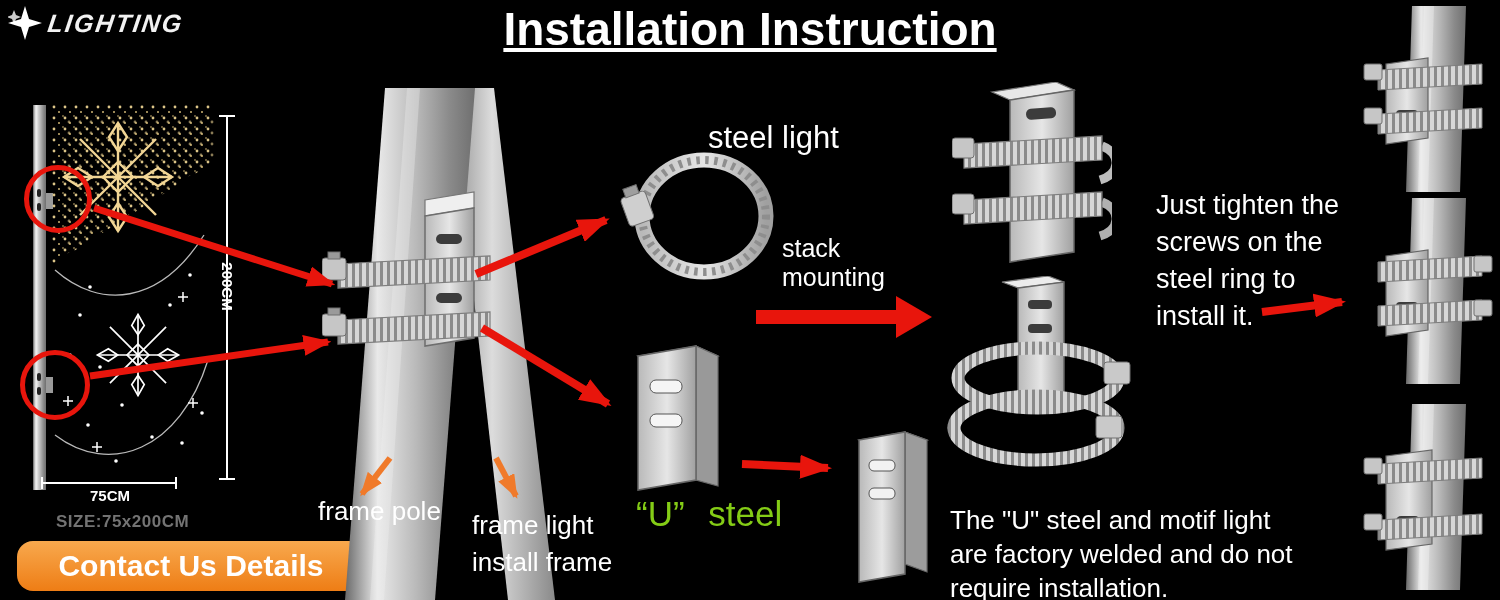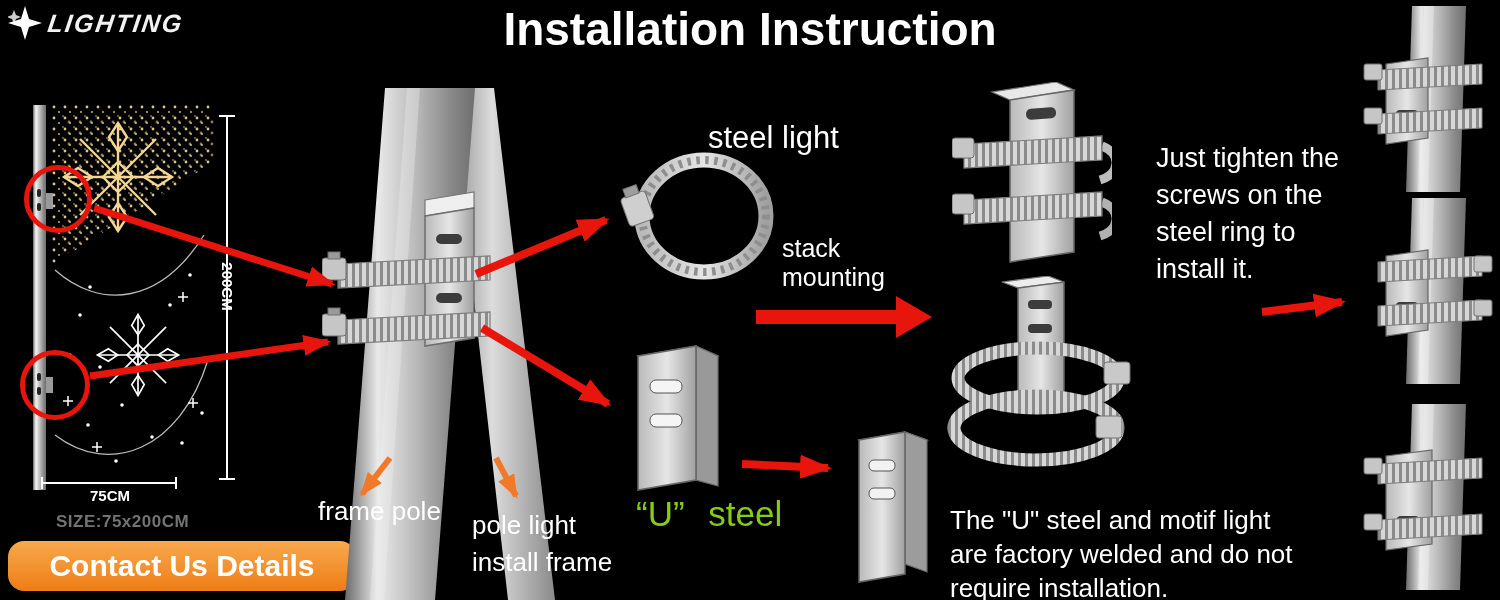--- a/index.html
+++ b/index.html
@@ -1,34 +1,34 @@
 <!DOCTYPE html>
 <html><head>
 <meta charset="utf-8">
 <style>
   * { margin:0; padding:0; box-sizing:border-box; }
   html,body { background:#000; }
   body { font-family:"Liberation Sans", sans-serif; }
   .canvas { position:relative; width:1500px; height:600px; background:#000; overflow:hidden; color:#fff; }
   .abs { position:absolute; }
-  .title { left:50%; top:2px; transform:translateX(-50%); font-size:46px; font-weight:700; white-space:nowrap; color:#fff; }
+  .title { left:50%; top:2px; transform:translateX(-50%); font-size:46px; font-weight:700; white-space:nowrap; color:#fff;text-decoration:underline; }
   .logo { left:8px; top:6px; display:flex; align-items:center; gap:6px; }
   .logo-text { font-style:italic; font-weight:700; font-size:25px; letter-spacing:2px; transform:skewX(-8deg); color:#fff; opacity:.95; }
   .red-circle { border:5px solid #e8150c; border-radius:50%; }
   .dim-line { background:#fff; }
   .dim-label { color:#fff; font-weight:700; font-size:15px; text-align:center; }
   .size-label { color:#737373; font-weight:700; font-size:17px; letter-spacing:.5px; }
   .contact-btn { display:flex; align-items:center; justify-content:center; width:348px; height:50px;
                  background:linear-gradient(180deg,#f8a94e,#ee7d15); border-radius:16px; border:none;
                  color:#fff; font-weight:700; font-size:30px; cursor:pointer; font-family:"Liberation Sans",sans-serif; }
   .lbl { color:#fff; font-size:26px; }
   .lbl-big { color:#fff; font-size:31px; }
   .lbl-usteel { color:#84cc16; font-size:35px; word-spacing:14px; }
   .note { color:#fff; font-size:26px; line-height:1.3; }
-  .note-tighten { font-size:27px; line-height:1.37; }
+  .note-tighten { font-size:27px; line-height:1.37;margin-top:47px; }
   .stack-lbl { color:#fff; font-size:25px; line-height:1.15; }
   svg { display:block; }
 </style>
 </head>
 <body>
 
 <div class="canvas">
 
   <svg width="0" height="0" style="position:absolute" aria-hidden="true">
     <defs>
@@ -141,21 +141,21 @@
   <div class="abs dim-line" style="left:219px;top:478px;width:16px;height:2px"></div>
   <div class="abs dim-label" style="left:197px;top:278px;width:60px;transform:rotate(90deg)">200CM</div>
 
   <div class="abs dim-line" style="left:42px;top:482px;width:134px;height:2px"></div>
   <div class="abs dim-line" style="left:41px;top:477px;width:2px;height:12px"></div>
   <div class="abs dim-line" style="left:175px;top:477px;width:2px;height:12px"></div>
   <div class="abs dim-label" style="left:75px;top:487px;width:70px">75CM</div>
 
   <div class="abs size-label" style="left:56px;top:512px">SIZE:75x200CM</div>
 
-  <button class="abs contact-btn" style="left:8px;top:541px">Contact Us Details</button>
+  <button class="abs contact-btn" style="left:17px;top:541px">Contact Us Details</button>
 
   <svg class="abs" style="left:322px;top:88px" width="270" height="512" viewBox="0 0 270 512">
     <polygon points="128,0 172,0 233,512 186,512" fill="url(#metalH2)"></polygon>
     <polygon points="63,0 153,0 113,512 23,512" fill="url(#metalH)"></polygon>
     <polygon points="85,0 98,0 62,512 48,512" fill="#f2f2f2" opacity=".35"></polygon>
     <polygon points="103,112 152,104 152,120 103,128" fill="#efefef" stroke="#777" stroke-width="1.2"></polygon>
     <polygon points="103,128 152,120 152,250 103,258" fill="url(#plate)" stroke="#6e6e6e" stroke-width="1.5"></polygon>
     <rect x="114" y="146" width="26" height="10" rx="5" fill="#3c3c3c"></rect>
     <rect x="114" y="205" width="26" height="10" rx="5" fill="#3c3c3c"></rect>
     <polygon points="16,176 168,168 168,192 16,200" fill="url(#clampStripes)" stroke="#7e7e7e" stroke-width="1.2"></polygon>
@@ -286,16 +286,16 @@
   <div class="abs note" style="left:950px;top:504px;width:358px">The "U" steel and motif light are factory welded and do not require installation.</div>
 
   <svg class="abs" style="left:344px;top:452px" width="56" height="52" viewBox="0 0 56 52">
     <line x1="46" y1="6" x2="18" y2="42" stroke="#f07a2a" stroke-width="6" marker-end="url(#ahOrange)"></line>
   </svg>
   <div class="abs lbl" style="left:318px;top:496px">frame pole</div>
 
   <svg class="abs" style="left:486px;top:452px" width="48" height="54" viewBox="0 0 48 54">
     <line x1="10" y1="6" x2="30" y2="44" stroke="#f07a2a" stroke-width="6" marker-end="url(#ahOrange)"></line>
   </svg>
-  <div class="abs lbl" style="left:472px;top:510px">pole light</div>
+  <div class="abs lbl" style="left:472px;top:510px">frame light</div>
   <div class="abs lbl" style="left:472px;top:547px">install frame</div>
 
 </div>
 
 </body></html>

